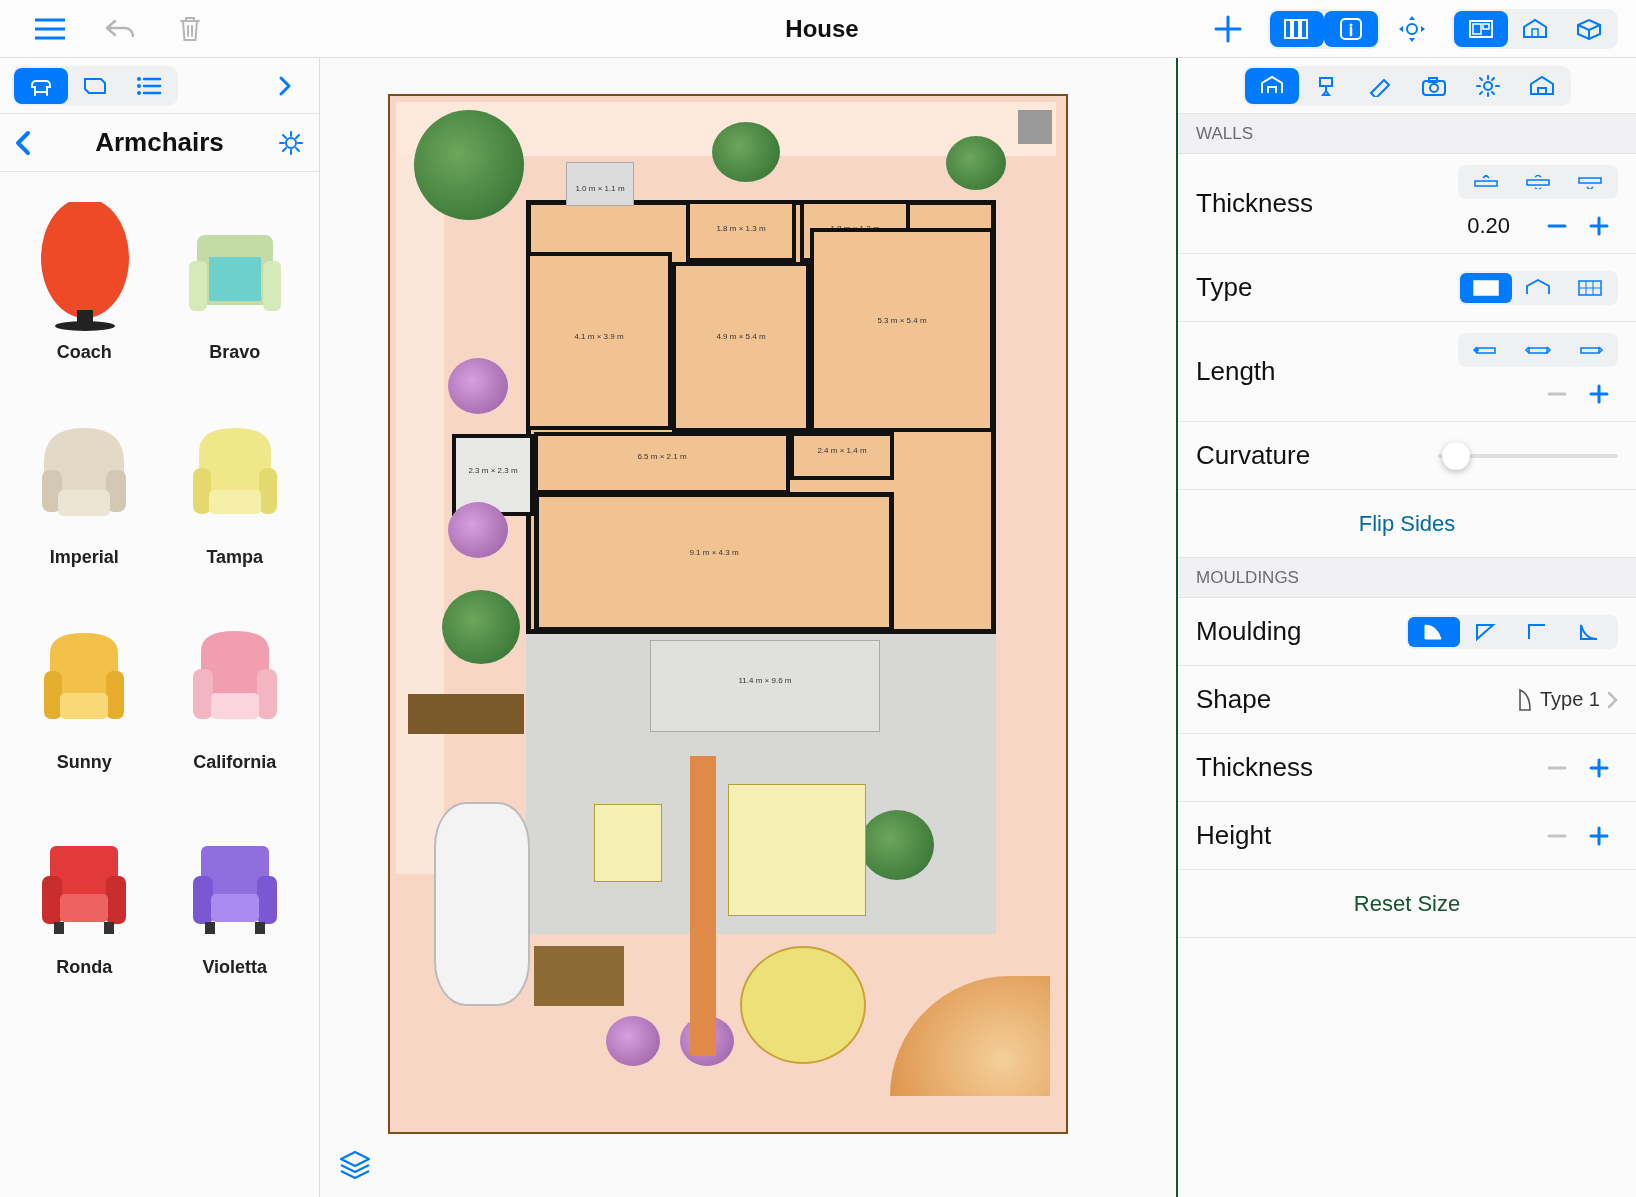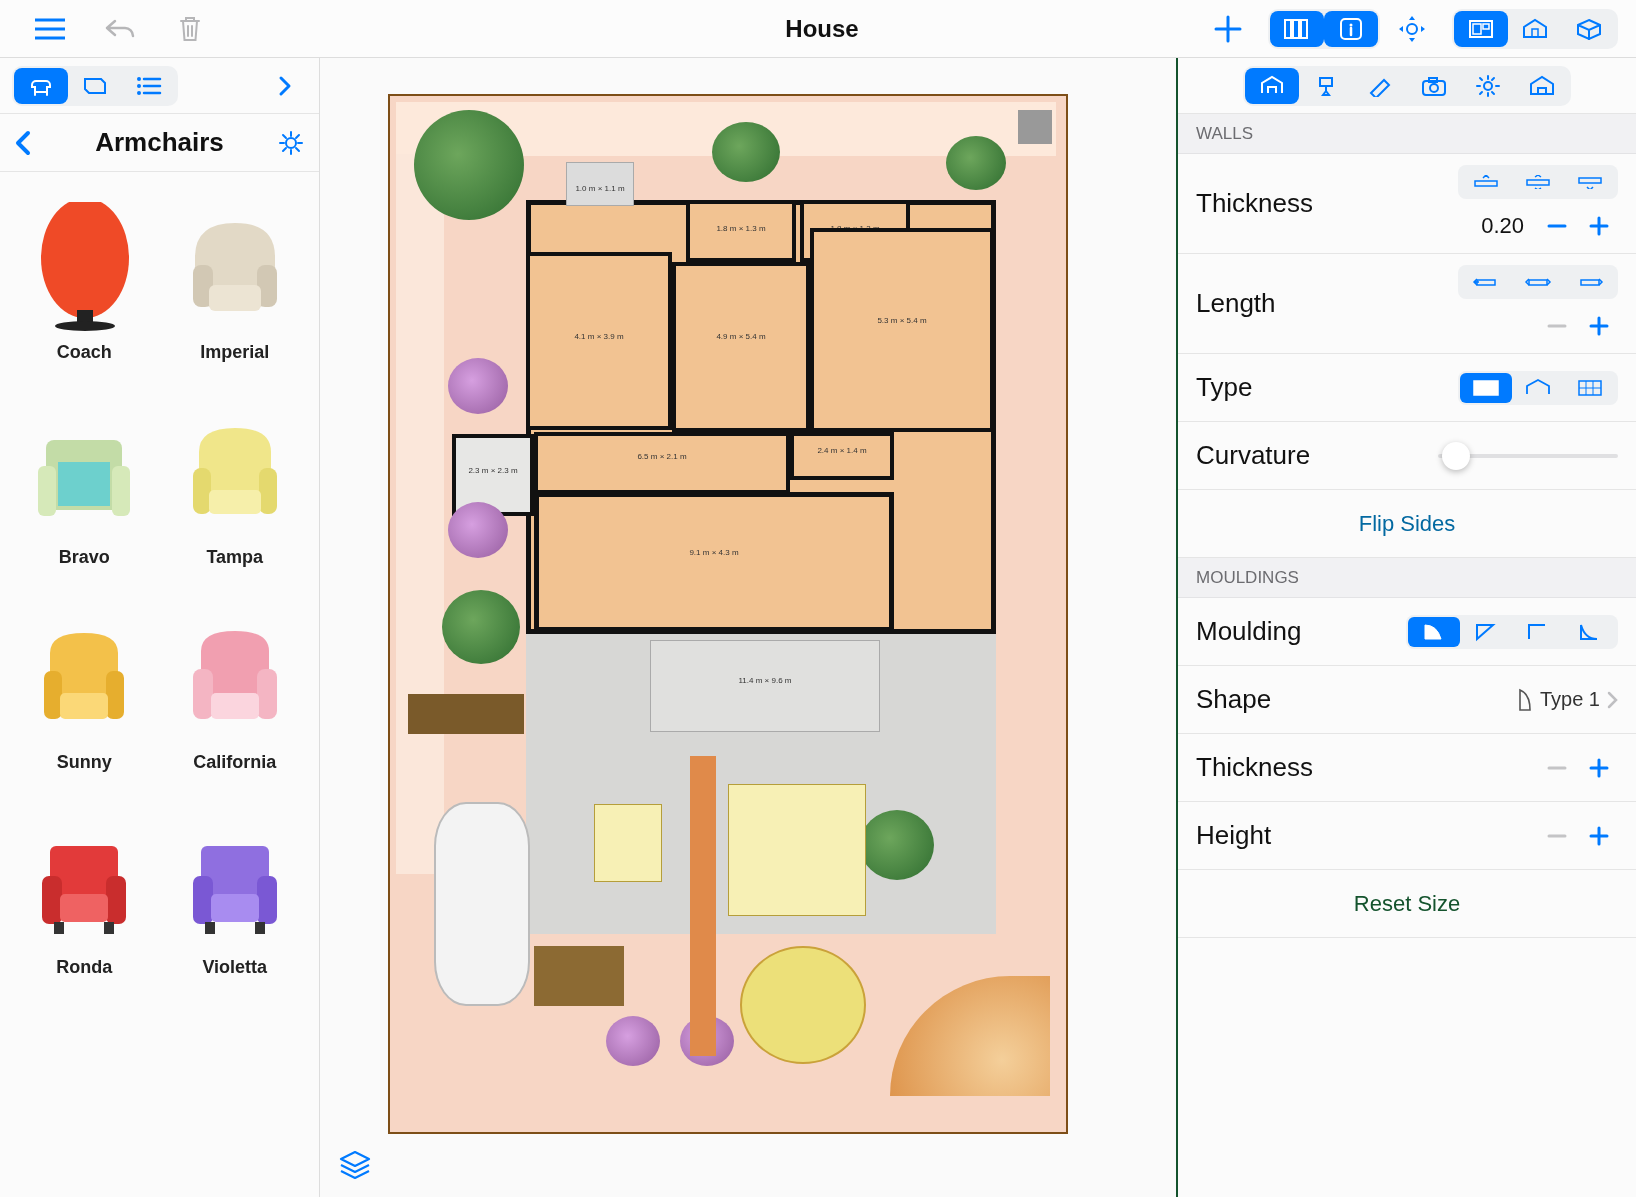--- a/index.html
+++ b/index.html
@@ -43,21 +43,21 @@
 .layers-btn { position:absolute; left:18px; bottom:18px; }
 
 .sidebar-right { position:absolute; right:0; top:58px; width:460px; bottom:0; background:#fbfbfb; border-left:2px solid #14532d; }
 .right-top { height:56px; border-bottom:1px solid #e5e5e5; display:flex; align-items:center; justify-content:center; gap:8px; padding:0 12px; }
 .right-hdr { height:40px; background:#f1f1f3; color:#6c6c70; font-size:17px; font-weight:500; display:flex; align-items:center; padding:0 18px; border-bottom:1px solid #e3e3e5; }
 .row { height:68px; border-bottom:1px solid #e5e5e5; display:flex; align-items:center; padding:0 18px; }
 .row .lab { font-size:26px; flex:0 0 auto; }
 .row .spacer { flex:1; }
 .row.tall { height:100px; }
 .stepper { display:flex; align-items:center; gap:4px; }
-.stepper .val { font-size:22px; margin-right:10px; }
+.stepper .val { font-size:22px; margin-right:24px; }
 .stepper .btn { width:38px; height:34px; display:flex; align-items:center; justify-content:center; }
 .miniseg { display:flex; background:#eef0f2; border-radius:8px; padding:2px; }
 .miniseg .ms { width:52px; height:30px; display:flex; align-items:center; justify-content:center; border-radius:6px; }
 .miniseg .ms.active { background:#007aff; }
 .miniseg .ms.active svg * { stroke:#fff; fill:#fff; }
 .action-row { height:68px; display:flex; align-items:center; justify-content:center; font-size:22px; border-bottom:1px solid #e5e5e5; }
 .action-row.link { color:#14532d; }
 .action-row.disabled { color:#0369a1; }
 .shape-val { font-size:20px; color:#333; display:flex; align-items:center; gap:6px; }
 .slider-track { width:180px; height:4px; background:#e0e0e2; border-radius:2px; position:relative; }
@@ -187,38 +187,38 @@
             <ellipse cx="56" cy="56" rx="44" ry="60" fill="#ef4a27"></ellipse>
             <rect x="48" y="108" width="16" height="12" fill="#222"></rect>
             <ellipse cx="56" cy="124" rx="30" ry="5" fill="#222"></ellipse>
           </svg>
         </div>
         <div class="label">Coach</div>
       </div>
     <div class="item">
         <div class="thumb">
           <svg width="120" height="120">
+            <rect x="22" y="28" width="76" height="70" rx="8" fill="#c3dca7"></rect>
+            <rect x="34" y="50" width="52" height="44" fill="#6dd0cd"></rect>
+            <rect x="14" y="54" width="18" height="50" rx="6" fill="#d6e9b9"></rect>
+            <rect x="88" y="54" width="18" height="50" rx="6" fill="#d6e9b9"></rect>
+          </svg>
+        </div>
+        <div class="label">Bravo</div>
+      </div>
+    <div class="item">
+        <div class="thumb">
+          <svg width="120" height="120">
             <path d="M20 50q0-34 40-34t40 34v30q0 20-20 20H40q-20 0-20-20z" fill="#e2d9c6"></path>
             <rect x="18" y="58" width="20" height="42" rx="8" fill="#d2c8b4"></rect>
             <rect x="82" y="58" width="20" height="42" rx="8" fill="#d2c8b4"></rect>
             <rect x="34" y="78" width="52" height="26" rx="6" fill="#ece4d3"></rect>
           </svg>
         </div>
         <div class="label">Imperial</div>
-      </div>
-    <div class="item">
-        <div class="thumb">
-          <svg width="120" height="120">
-            <rect x="22" y="28" width="76" height="70" rx="8" fill="#c3dca7"></rect>
-            <rect x="34" y="50" width="52" height="44" fill="#6dd0cd"></rect>
-            <rect x="14" y="54" width="18" height="50" rx="6" fill="#d6e9b9"></rect>
-            <rect x="88" y="54" width="18" height="50" rx="6" fill="#d6e9b9"></rect>
-          </svg>
-        </div>
-        <div class="label">Bravo</div>
       </div>
     <div class="item">
         <div class="thumb">
           <svg width="120" height="120">
             <path d="M24 40q0-24 36-24t36 24v40q0 20-18 20H42q-18 0-18-20z" fill="#f0e68a"></path>
             <rect x="18" y="56" width="18" height="46" rx="8" fill="#e4d96e"></rect>
             <rect x="84" y="56" width="18" height="46" rx="8" fill="#e4d96e"></rect>
             <rect x="34" y="78" width="52" height="24" rx="5" fill="#f6efaa"></rect>
           </svg>
         </div>
@@ -414,20 +414,44 @@
           </div>
         <div class="btn">
             <svg width="24" height="24">
               <path d="M4 12h16M12 4v16" stroke="#007aff" stroke-width="3" stroke-linecap="round"></path>
             </svg>
           </div>
       </div>
     </div>
   </div>
 
+  <div class="row">
+    <div class="lab">Type</div>
+    <div class="spacer"></div>
+    <div class="miniseg">
+      <div class="ms active">
+          <svg width="30" height="20">
+            <rect x="3" y="3" width="24" height="14" fill="none" stroke="#fff" stroke-width="1.5"></rect>
+            <path d="M3 8h24M3 13h24M9 3v5M15 8v5M21 3v5M9 13v4M21 13v4" stroke="#fff" stroke-width="1"></path>
+          </svg>
+        </div>
+      <div class="ms">
+          <svg width="30" height="20">
+            <path d="M4 16V8l11-6 11 6v8" fill="none" stroke="#007aff" stroke-width="1.8"></path>
+          </svg>
+        </div>
+      <div class="ms">
+          <svg width="30" height="20">
+            <rect x="4" y="3" width="22" height="14" fill="none" stroke="#007aff" stroke-width="1.5"></rect>
+            <path d="M11 3v14M18 3v14M4 10h22" stroke="#007aff" stroke-width="1"></path>
+          </svg>
+        </div>
+    </div>
+  </div>
+
   <div class="row tall">
     <div class="lab">Length</div>
     <div class="spacer"></div>
     <div style="display:flex;flex-direction:column;align-items:flex-end;gap:10px">
       <div class="miniseg">
         <div class="ms">
             <svg width="30" height="14">
               <rect x="6" y="5" width="18" height="5" fill="none" stroke="#007aff" stroke-width="1.5"></rect>
               <path d="M8 7l-4 0M6 4l-3 3 3 3" fill="none" stroke="#007aff" stroke-width="1.5"></path>
             </svg>
@@ -454,44 +478,20 @@
         <div class="btn">
             <svg width="24" height="24">
               <path d="M4 12h16M12 4v16" stroke="#007aff" stroke-width="3" stroke-linecap="round"></path>
             </svg>
           </div>
       </div>
     </div>
   </div>
 
   <div class="row">
-    <div class="lab">Type</div>
-    <div class="spacer"></div>
-    <div class="miniseg">
-      <div class="ms active">
-          <svg width="30" height="20">
-            <rect x="3" y="3" width="24" height="14" fill="none" stroke="#fff" stroke-width="1.5"></rect>
-            <path d="M3 8h24M3 13h24M9 3v5M15 8v5M21 3v5M9 13v4M21 13v4" stroke="#fff" stroke-width="1"></path>
-          </svg>
-        </div>
-      <div class="ms">
-          <svg width="30" height="20">
-            <path d="M4 16V8l11-6 11 6v8" fill="none" stroke="#007aff" stroke-width="1.8"></path>
-          </svg>
-        </div>
-      <div class="ms">
-          <svg width="30" height="20">
-            <rect x="4" y="3" width="22" height="14" fill="none" stroke="#007aff" stroke-width="1.5"></rect>
-            <path d="M11 3v14M18 3v14M4 10h22" stroke="#007aff" stroke-width="1"></path>
-          </svg>
-        </div>
-    </div>
-  </div>
-
-  <div class="row">
     <div class="lab">Curvature</div>
     <div class="spacer"></div>
     <div class="slider-track">
         <div class="slider-knob"></div>
       </div>
   </div>
 
   <div class="action-row disabled">Flip Sides</div>
 
   <div class="right-hdr">MOULDINGS</div>

